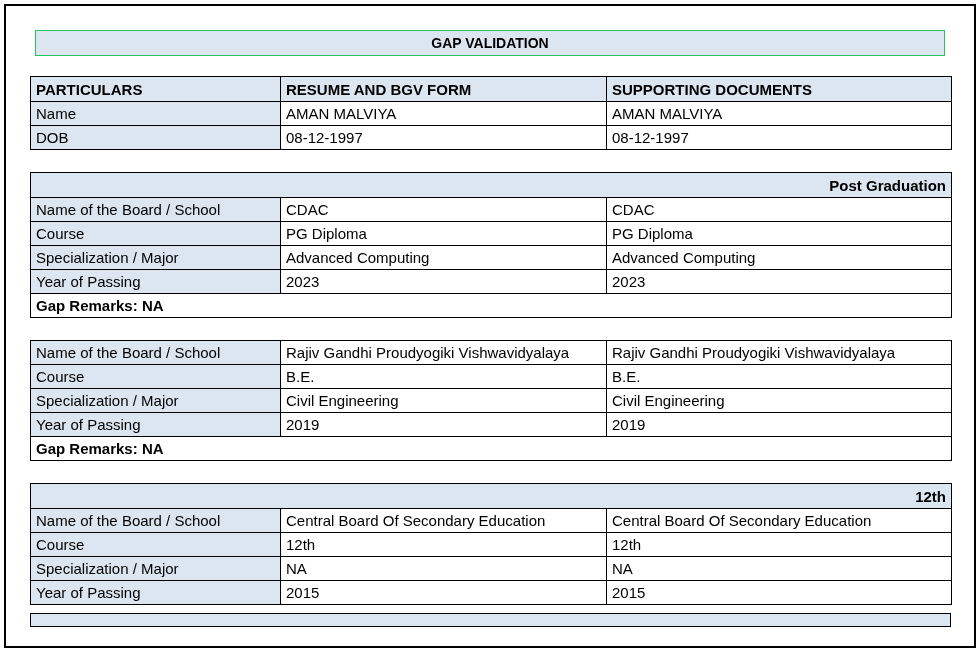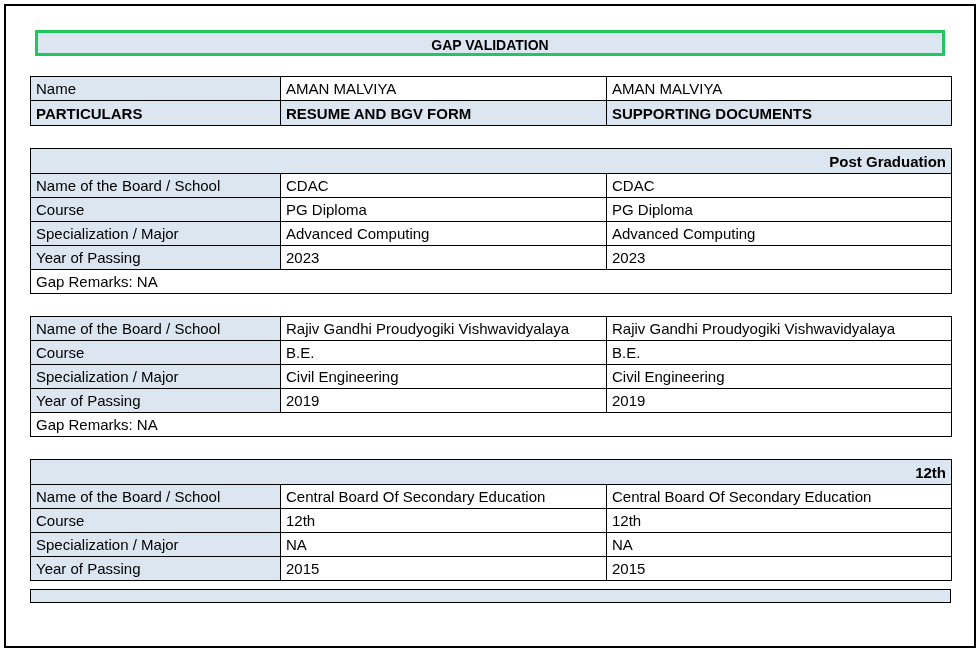--- a/index.html
+++ b/index.html
@@ -4,60 +4,65 @@
 <style>
   * { margin:0; padding:0; box-sizing:border-box; }
   html,body { width:980px; height:652px; background:#ffffff; }
   body { font-family:"Liberation Sans", sans-serif; color:#000; position:relative; }
   .page {
     position:absolute; left:4px; top:4px; width:972px; height:644px;
     border:2px solid #000; background:#fff; overflow:hidden;
   }
   .title-box {
     margin:24px 29px 0; height:26px; line-height:24px;
-    border:3px solid #22c55e; background:#dce6f1;
+    border:1px solid #22c55e; background:#dce6f1;
     font-weight:bold; font-size:14px; text-align:center;
   }
   table { border-collapse:collapse; margin:20px 0 0 24px; font-size:15px; table-layout:fixed; }
   table.section { margin-top:22px; }
   td, th {
     border:1px solid #000; height:24px; padding:0 5px;
     vertical-align:middle; white-space:nowrap; overflow:hidden;
     text-align:left; font-weight:normal;
   }
   th { font-weight:bold; background:#dce6f1; height:25px; }
   .c1 { width:250px; }
   .c2 { width:326px; }
   .c3 { width:345px; }
   td.label { background:#dce6f1; }
   tr.section-title td { background:#dce6f1; font-weight:bold; height:25px;text-align:right; }
-  tr.remarks td { font-weight:normal; background:#fff; }
+  tr.remarks td { font-weight:bold; background:#fff; }
   .partial-row {
     margin:8px 0 0 24px; width:921px; height:14px;
     border:1px solid #000; background:#dce6f1;
   }
 </style>
 </head>
 <body>
 
 <div class="page">
 
   <div class="title-box">GAP VALIDATION</div>
 
   <table>
     <tbody>
         <tr>
+      <th class="c1">PARTICULARS</th>
+      <th class="c2">RESUME AND BGV FORM</th>
+      <th class="c3">SUPPORTING DOCUMENTS</th>
+    </tr>
+    <tr>
       <td class="c1 label">Name</td>
       <td class="c2">AMAN MALVIYA</td>
       <td class="c3">AMAN MALVIYA</td>
     </tr>
     <tr>
-      <th class="c1">PARTICULARS</th>
-      <th class="c2">RESUME AND BGV FORM</th>
-      <th class="c3">SUPPORTING DOCUMENTS</th>
+      <td class="c1 label">DOB</td>
+      <td class="c2">08-12-1997</td>
+      <td class="c3">08-12-1997</td>
     </tr>
   </tbody>
     </table>
 
   <table class="section">
     <tbody>
         <tr class="section-title">
       <td colspan="3" style="width:921px">Post Graduation</td>
     </tr>
     <tr>

